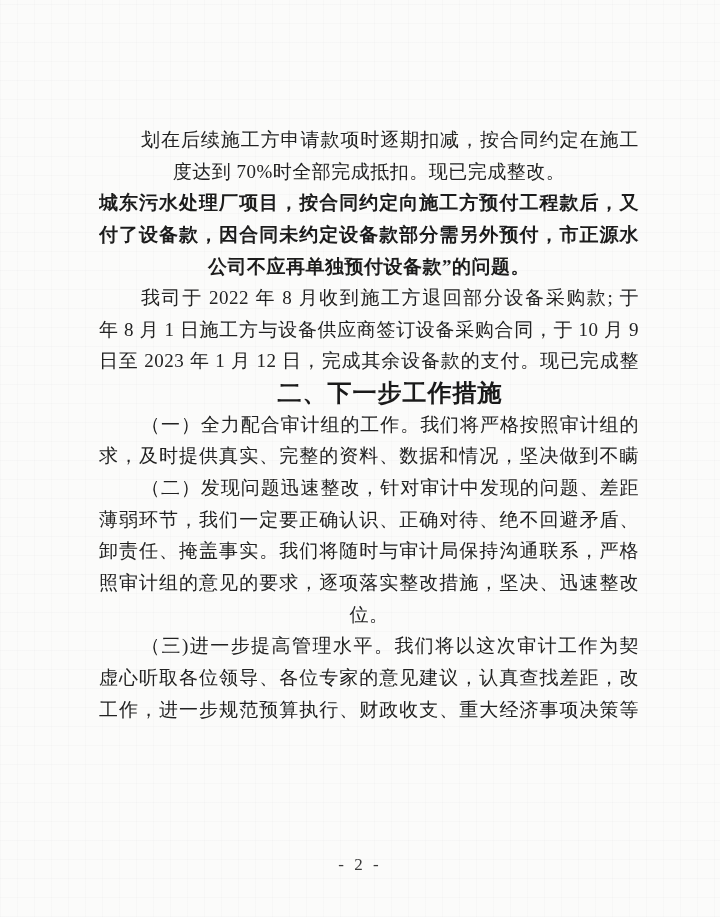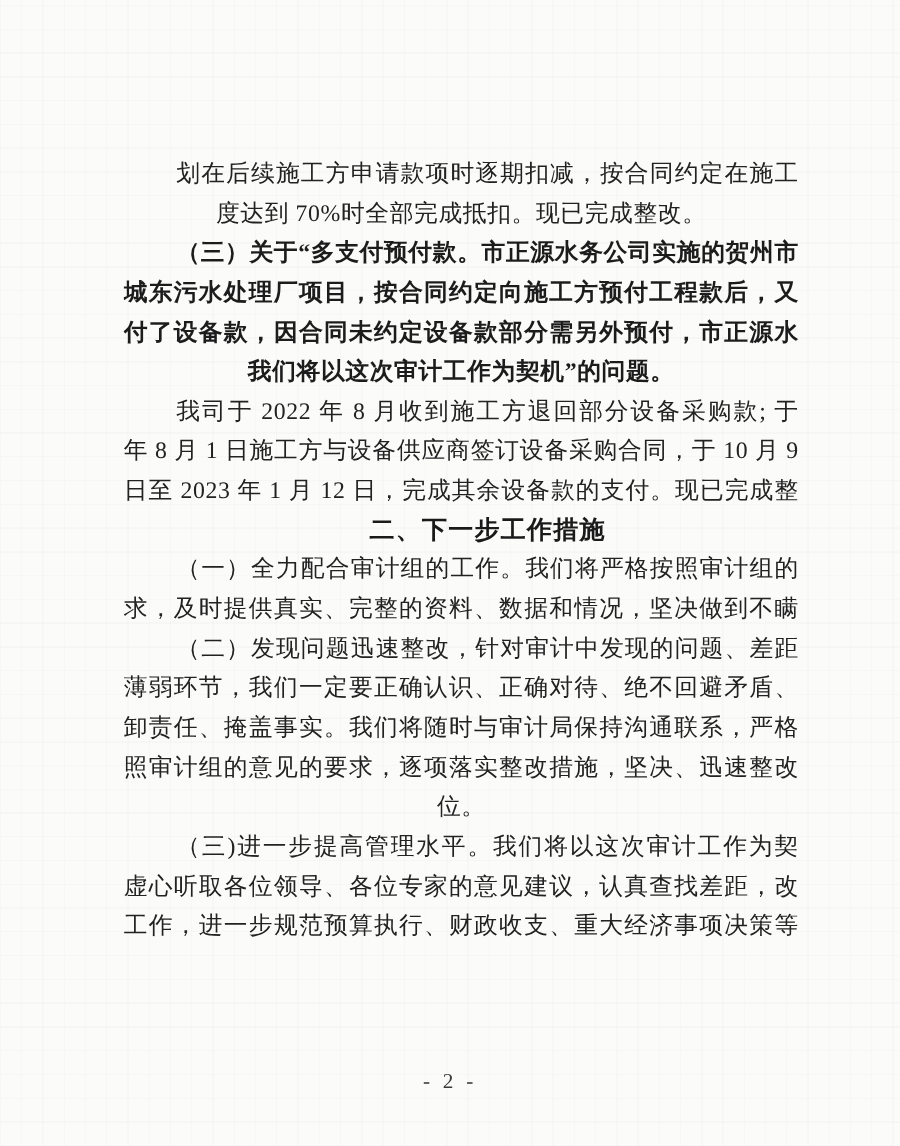--- a/index.html
+++ b/index.html
@@ -38,21 +38,21 @@
     -moz-text-align-last: justify;
   }
   .line.indent { text-indent: 42px; }
   .line.bold-kai {
     font-weight: 700;
     color: #1c1c1c;
   }
   .line.heading {
     font-weight: 700;
     font-family: "Liberation Sans", "DejaVu Sans", sans-serif;
-    font-size: 20px;
+    font-size: 24px;
     color: #1a1a1a;
     letter-spacing: 1px;
   }
   .footer {
     position: absolute;
     left: 0; top: 855px;
     width: 720px;
     text-align: center;
     font-size: 17px;
     letter-spacing: 3px;
@@ -60,24 +60,23 @@
     font-family: "Liberation Serif", "DejaVu Serif", serif;
   }
 </style>
 </head>
 <body>
 
 <div class="page" style="background-color: rgb(251, 251, 250); color: rgb(34, 34, 34);">
   <div class="content">
       <div class="line normal indent fill">划在后续施工方申请款项时逐期扣减，按合同约定在施工进</div>
       <div class="line normal">度达到 70%时全部完成抵扣。现已完成整改。</div>
-      <div class="line bold-kai indent fill">（三）关于“多支付预付款。市正源水务公司实施的贺州市</div>
       <div class="line bold-kai fill">城东污水处理厂项目，按合同约定向施工方预付工程款后，又预</div>
       <div class="line bold-kai fill">付了设备款，因合同未约定设备款部分需另外预付，市正源水务</div>
-      <div class="line bold-kai">我们将以这次审计工作为契机”的问题。</div>
+      <div class="line bold-kai">公司不应再单独预付设备款”的问题。</div>
       <div class="line normal indent fill">我司于 2022 年 8 月收到施工方退回部分设备采购款; 于 2022</div>
       <div class="line normal fill">年 8 月 1 日施工方与设备供应商签订设备采购合同，于 10 月 9</div>
       <div class="line normal fill">日至 2023 年 1 月 12 日，完成其余设备款的支付。现已完成整改。</div>
       <div class="line heading indent">二、下一步工作措施</div>
       <div class="line normal indent fill">（一）全力配合审计组的工作。我们将严格按照审计组的要</div>
       <div class="line normal fill">求，及时提供真实、完整的资料、数据和情况，坚决做到不瞒报、</div>
       <div class="line normal indent fill">（二）发现问题迅速整改，针对审计中发现的问题、差距和</div>
       <div class="line normal fill">薄弱环节，我们一定要正确认识、正确对待、绝不回避矛盾、推</div>
       <div class="line normal fill">卸责任、掩盖事实。我们将随时与审计局保持沟通联系，严格按</div>
       <div class="line normal fill">照审计组的意见的要求，逐项落实整改措施，坚决、迅速整改到</div>

